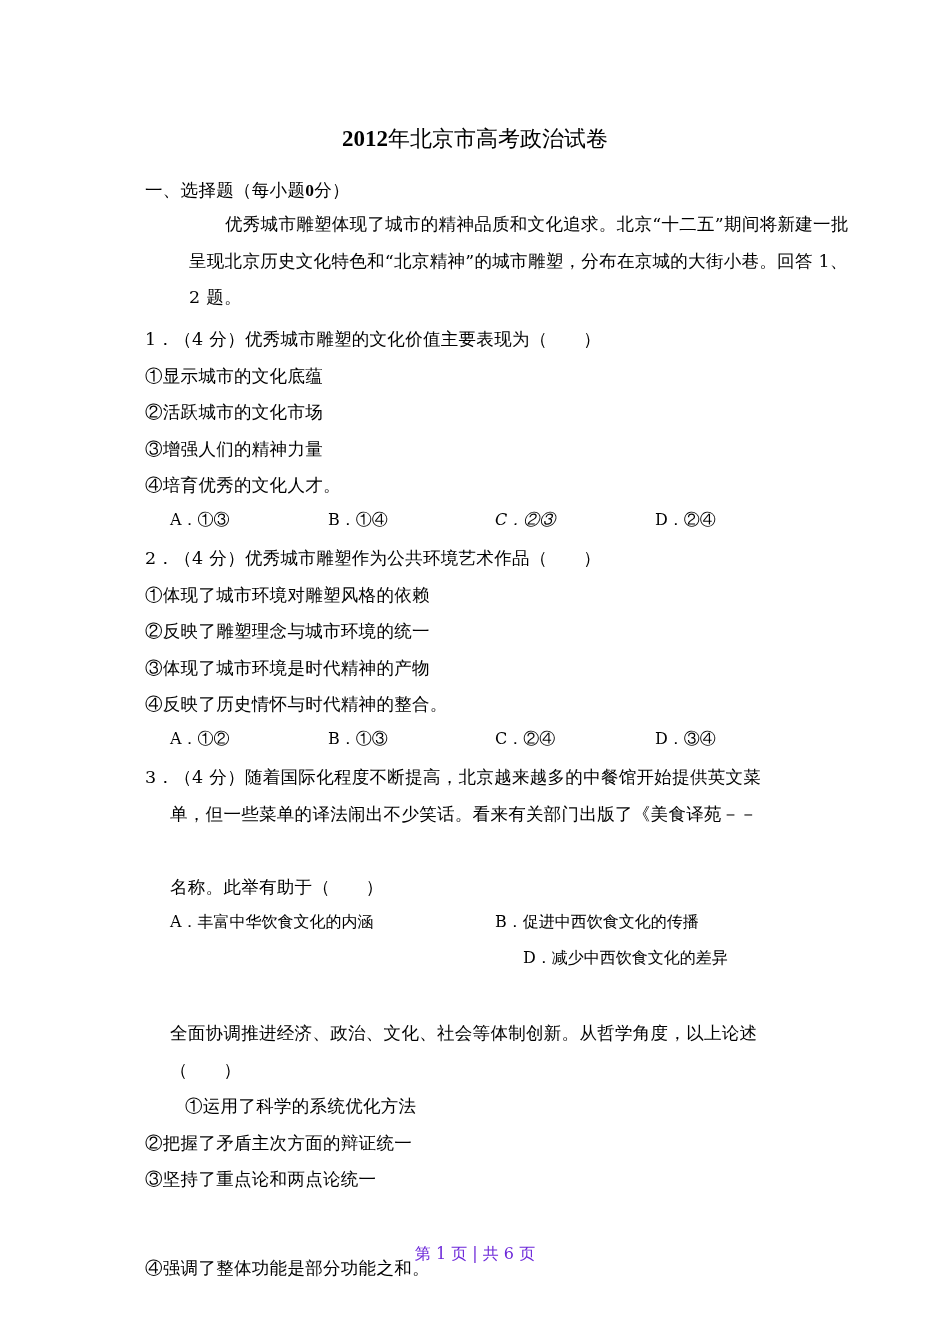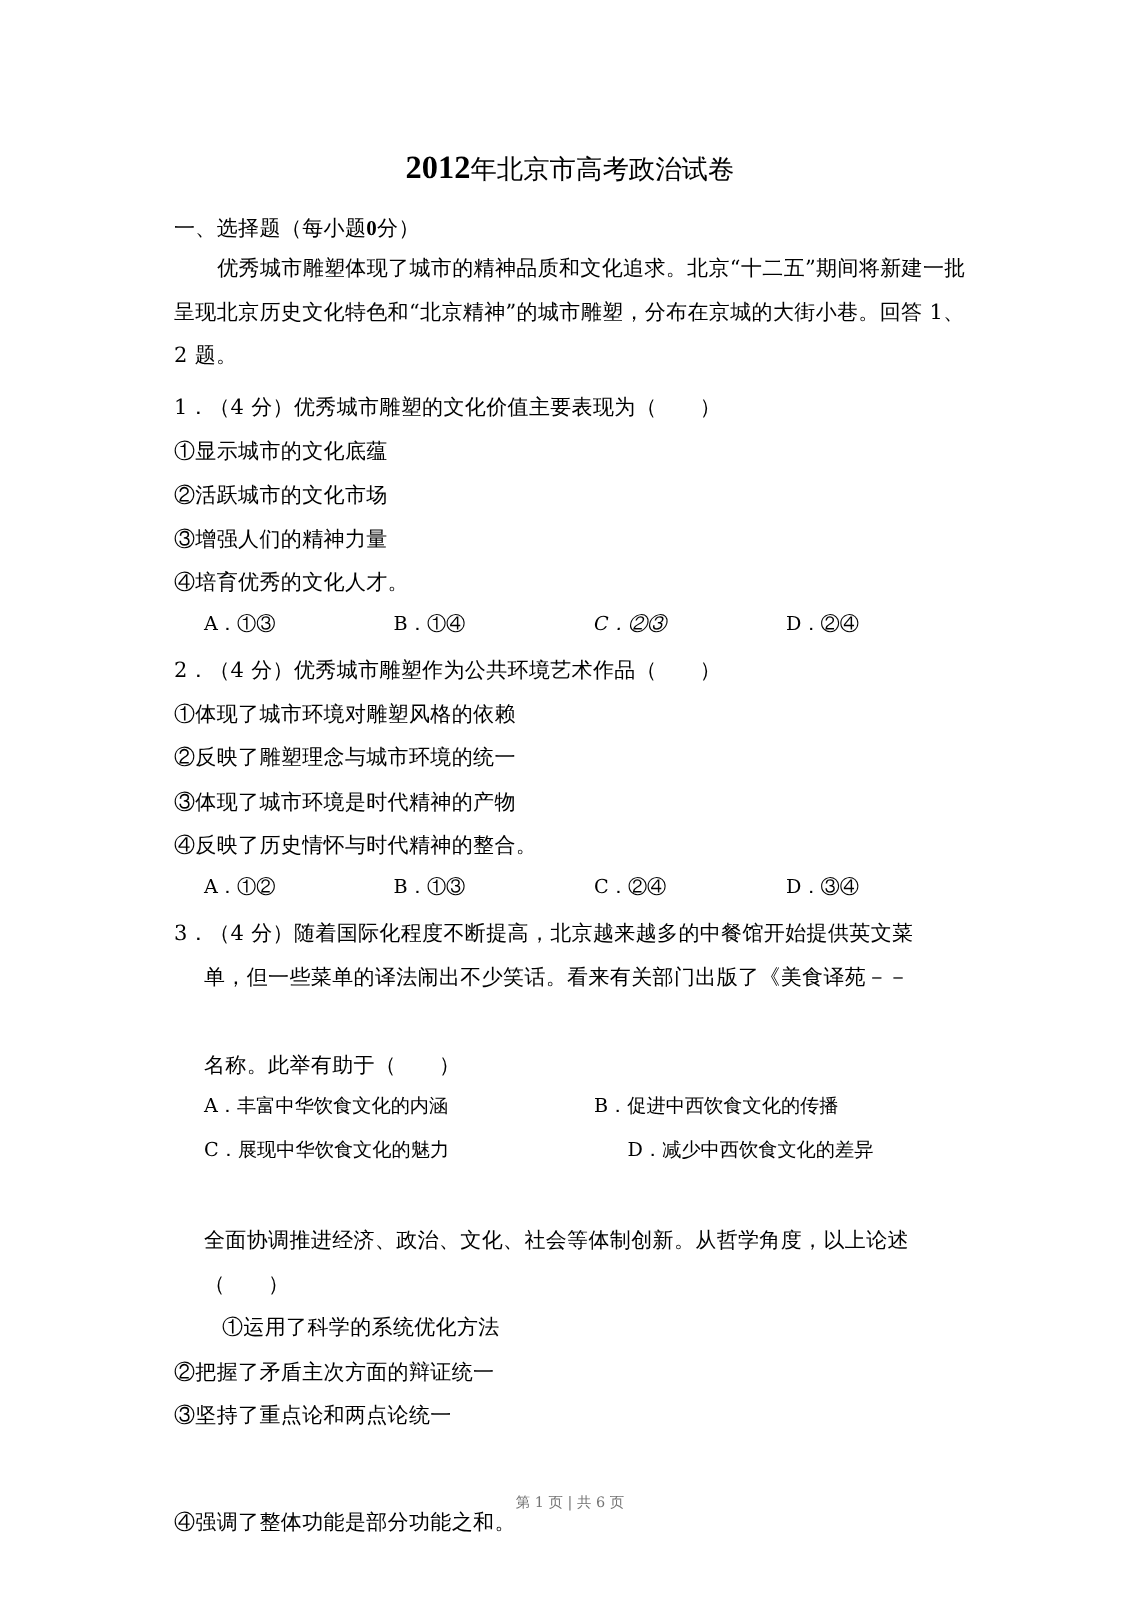--- a/index.html
+++ b/index.html
@@ -1,39 +1,39 @@
 <!DOCTYPE html>
 <html><head>
 <meta charset="utf-8">
 <style>
   html, body { margin: 0; padding: 0; background: #ffffff; }
   body { width: 950px; height: 1344px; position: relative; overflow: hidden;
          font-family: "DejaVu Serif", "Liberation Serif", serif; color: #000; }
   .page { position: absolute; left: 0; top: 0; width: 950px; height: 1344px; }
   .title { position: absolute; top: 124px; left: 0; width: 950px; text-align: center;
            font-size: 22px; letter-spacing: 0px; }
-  .title .num { font-weight: bold; font-family: "Liberation Serif", serif; font-size: 27px; }
+  .title .num { font-weight: bold; font-family: "Liberation Serif", serif; font-size: 23px; }
   .line { position: absolute; left: 145px; font-size: 17.5px; white-space: nowrap; letter-spacing: 0.3px; }
   .indent { left: 170px; }
   .intro { left: 145px; width: 665px; white-space: normal; text-indent: 36px; line-height: 36.5px; }
   .opt { position: absolute; font-size: 16px; white-space: nowrap; }
   .bold { font-weight: bold; font-family: "Liberation Serif", serif; }
   .footer { position: absolute; top: 1244px; left: 0; width: 950px; text-align: center;
-            font-size: 12px; color: #737373; }
+            font-size: 16px; color: #6d28d9; }
 </style>
 </head>
 <body>
 
 <div class="page">
 
   <div class="title"><span class="num">2012</span><span>年北京市高考政治试卷</span></div>
 
   <div class="line" style="top:178px;"><span>一、选择题（每小题</span><span class="bold">0</span><span>分）</span></div>
 
-  <div class="line intro" style="top:206px;">优秀城市雕塑体现了城市的精神品质和文化追求。北京“十二五”期间将新建一批呈现北京历史文化特色和“北京精神”的城市雕塑，分布在京城的大街小巷。回答 1、2 题。</div>
+  <div class="line intro" style="top:206px;margin-left:44px;">优秀城市雕塑体现了城市的精神品质和文化追求。北京“十二五”期间将新建一批呈现北京历史文化特色和“北京精神”的城市雕塑，分布在京城的大街小巷。回答 1、2 题。</div>
 
   <div class="line" style="top:327px;">1．（4 分）优秀城市雕塑的文化价值主要表现为（　　）</div>
   <div class="line" style="top:364px;">①显示城市的文化底蕴</div>
   <div class="line" style="top:400px;">②活跃城市的文化市场</div>
   <div class="line" style="top:437px;">③增强人们的精神力量</div>
   <div class="line" style="top:473px;">④培育优秀的文化人才。</div>
   <div class="opt" style="top:510px;left:170px;">A．①③</div>
   <div class="opt" style="top:510px;left:328px;">B．①④</div>
   <div class="opt" style="top:510px;left:495px;font-style:italic;">C．②③</div>
   <div class="opt" style="top:510px;left:655px;">D．②④</div>
@@ -46,21 +46,20 @@
   <div class="opt" style="top:729px;left:170px;">A．①②</div>
   <div class="opt" style="top:729px;left:328px;">B．①③</div>
   <div class="opt" style="top:729px;left:495px;">C．②④</div>
   <div class="opt" style="top:729px;left:655px;">D．③④</div>
 
   <div class="line" style="top:765px;">3．（4 分）随着国际化程度不断提高，北京越来越多的中餐馆开始提供英文菜</div>
   <div class="line indent" style="top:802px;">单，但一些菜单的译法闹出不少笑话。看来有关部门出版了《美食译苑－－</div>
   <div class="line indent" style="top:875px;">名称。此举有助于（　　）</div>
   <div class="opt" style="top:912px;left:170px;">A．丰富中华饮食文化的内涵</div>
   <div class="opt" style="top:912px;left:495px;">B．促进中西饮食文化的传播</div>
-  <div class="opt" style="top:948px;left:170px;">C．展现中华饮食文化的魅力</div>
   <div class="opt" style="top:948px;left:523px;">D．减少中西饮食文化的差异</div>
 
   <div class="line indent" style="top:1021px;">全面协调推进经济、政治、文化、社会等体制创新。从哲学角度，以上论述</div>
   <div class="line indent" style="top:1058px;">（　　）</div>
   <div class="line" style="top:1094px;margin-left:40px;">①运用了科学的系统优化方法</div>
   <div class="line" style="top:1131px;">②把握了矛盾主次方面的辩证统一</div>
   <div class="line" style="top:1167px;">③坚持了重点论和两点论统一</div>
   <div class="line" style="top:1256px;">④强调了整体功能是部分功能之和。</div>
 
   <div class="footer">第 1 页 | 共 6 页</div>

